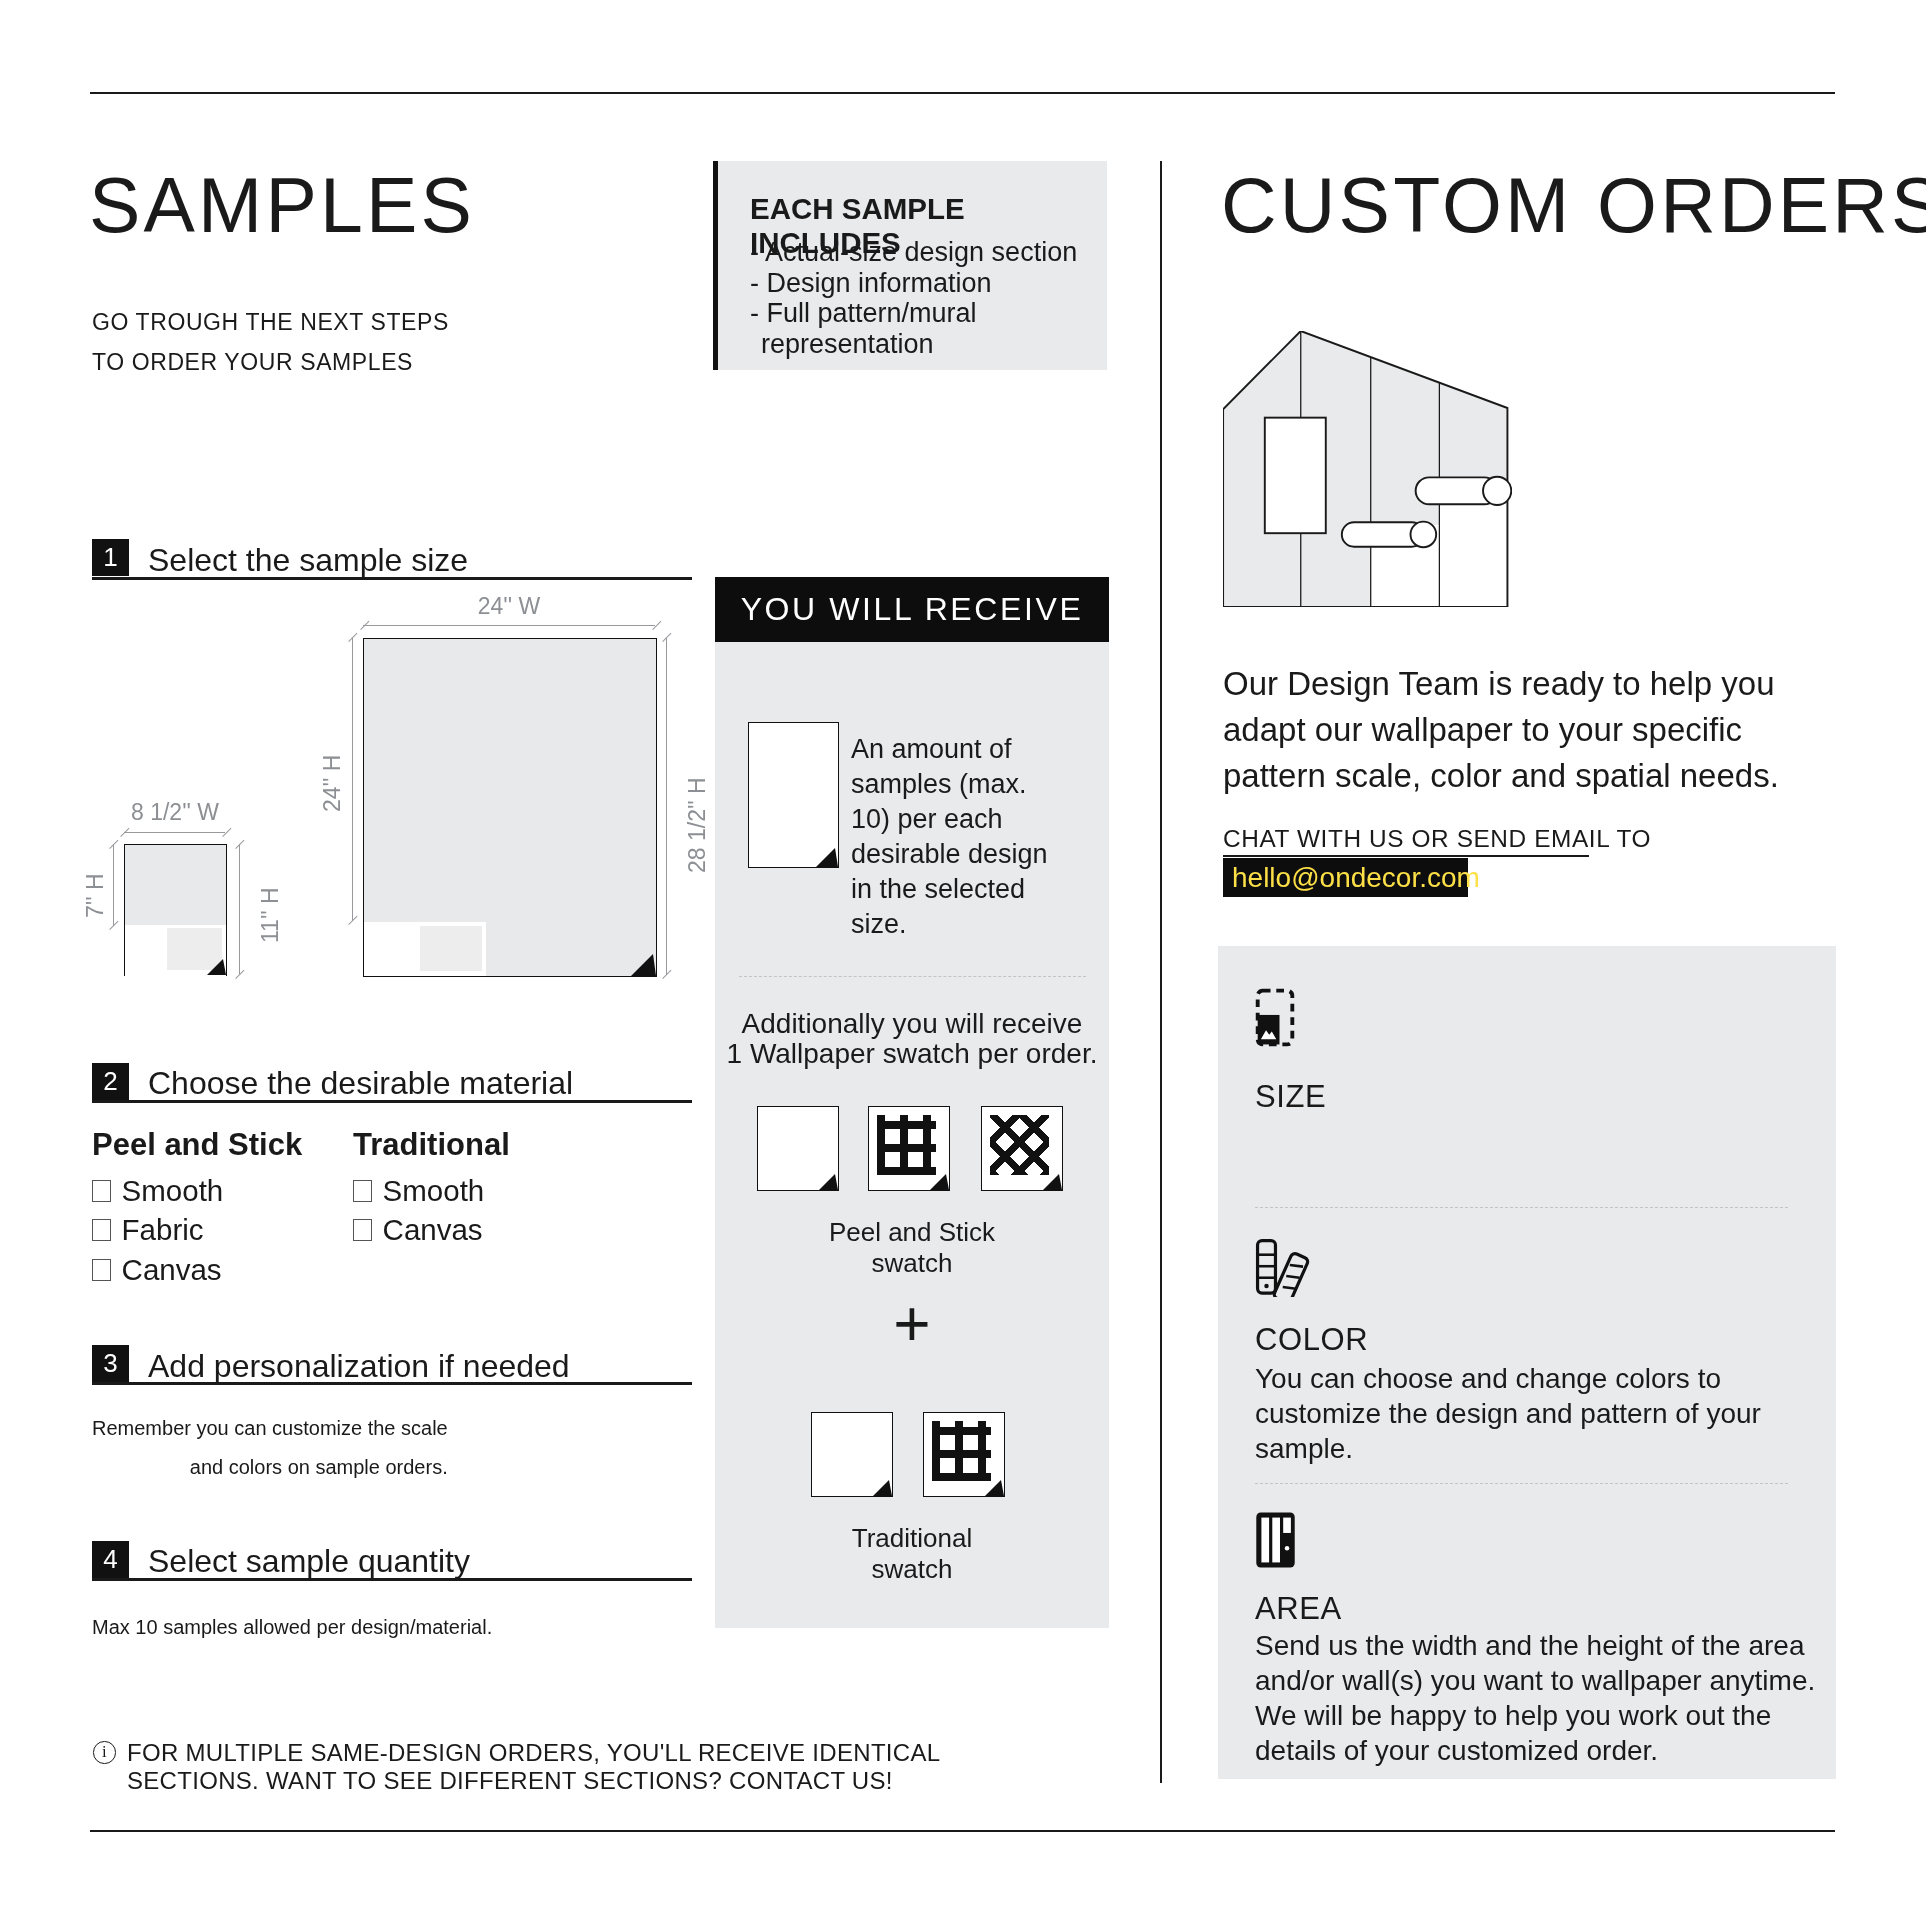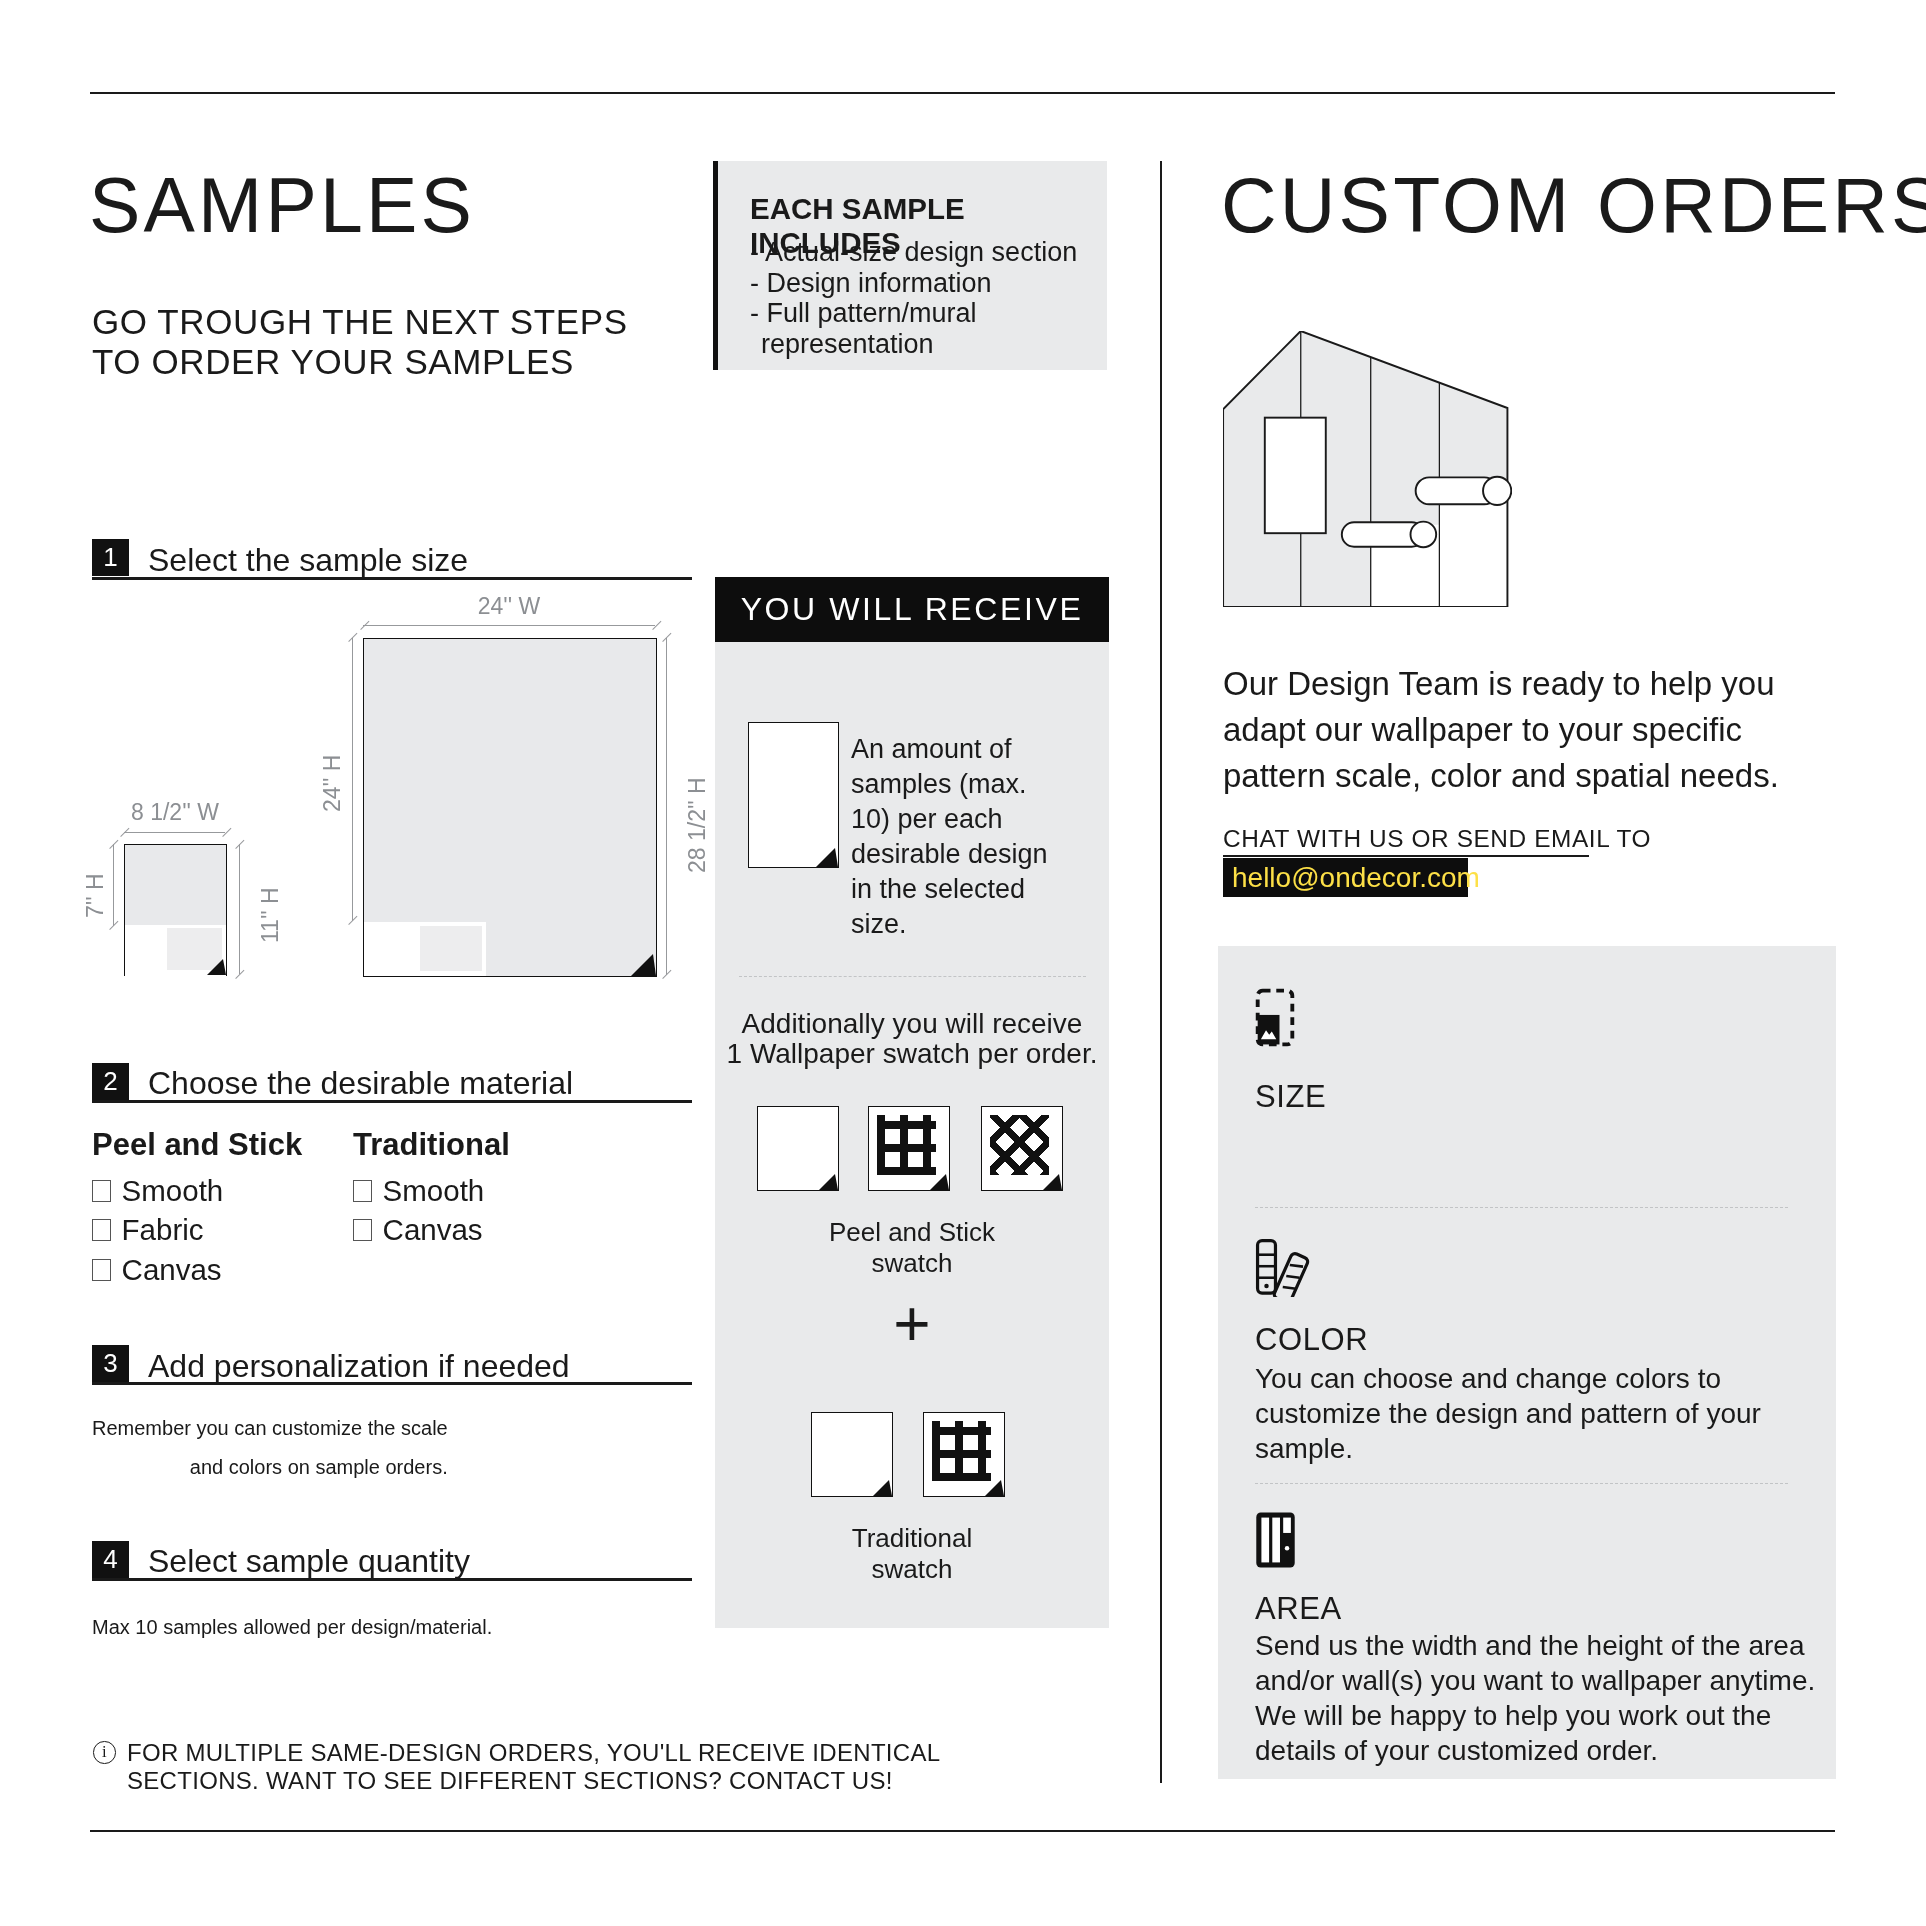--- a/index.html
+++ b/index.html
@@ -2,21 +2,21 @@
 <html style="font-size:10.3px"><head>
 <meta charset="utf-8">
 <style>
   html,body{margin:0;padding:0;background:#fff;}
   #canvas{position:relative;width:1926px;height:1926px;background:#fff;overflow:hidden;
           font-family:"Liberation Sans",sans-serif;color:#1a1a1a;}
   .abs{position:absolute;}
   .rule{position:absolute;background:#1a1a1a;}
   
   .big-title{font-size:77px;font-weight:300;letter-spacing:3.2px;white-space:nowrap;}
-  .intro{font-size:35px;line-height:40px;letter-spacing:0.6px;}
+  .intro{font-size:23px;line-height:40px;letter-spacing:0.6px;}
   
   .badge{position:absolute;width:37px;height:37px;background:#111;color:#fff;
          display:flex;align-items:center;justify-content:center;font-size:26px;}
   .step-title{position:absolute;font-size:32px;white-space:nowrap;}
   .step-underline{position:absolute;height:3.2px;background:#1a1a1a;width:600px;left:92px;}
   .body-txt{font-size:20px;line-height:39px;text-align:right;}
   .mat-title{font-size:31px;font-weight:700;}
   .opt-row{position:absolute;display:flex;align-items:center;}
   .chk{width:17.3px;height:20px;border:1.3px solid #555;background:#fff;margin-right:10.3px;}
   .opt-label{font-size:29.5px;}

